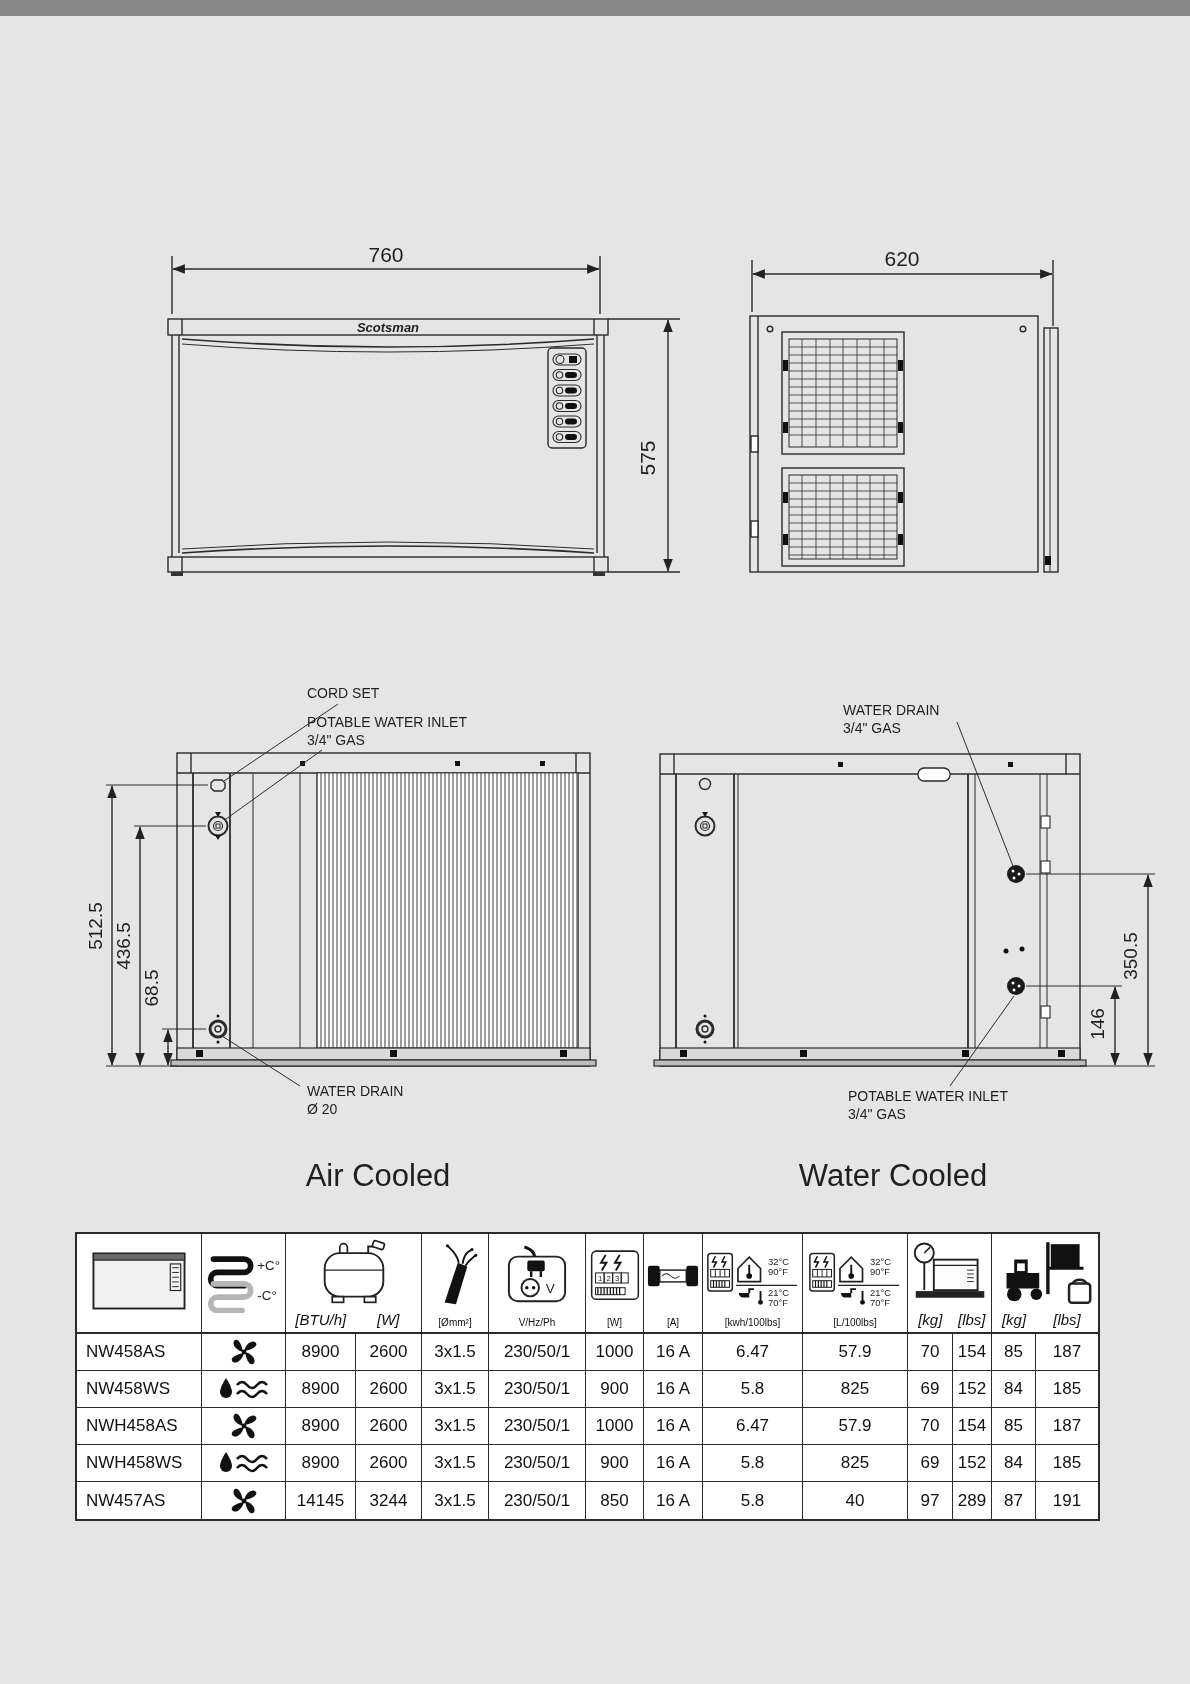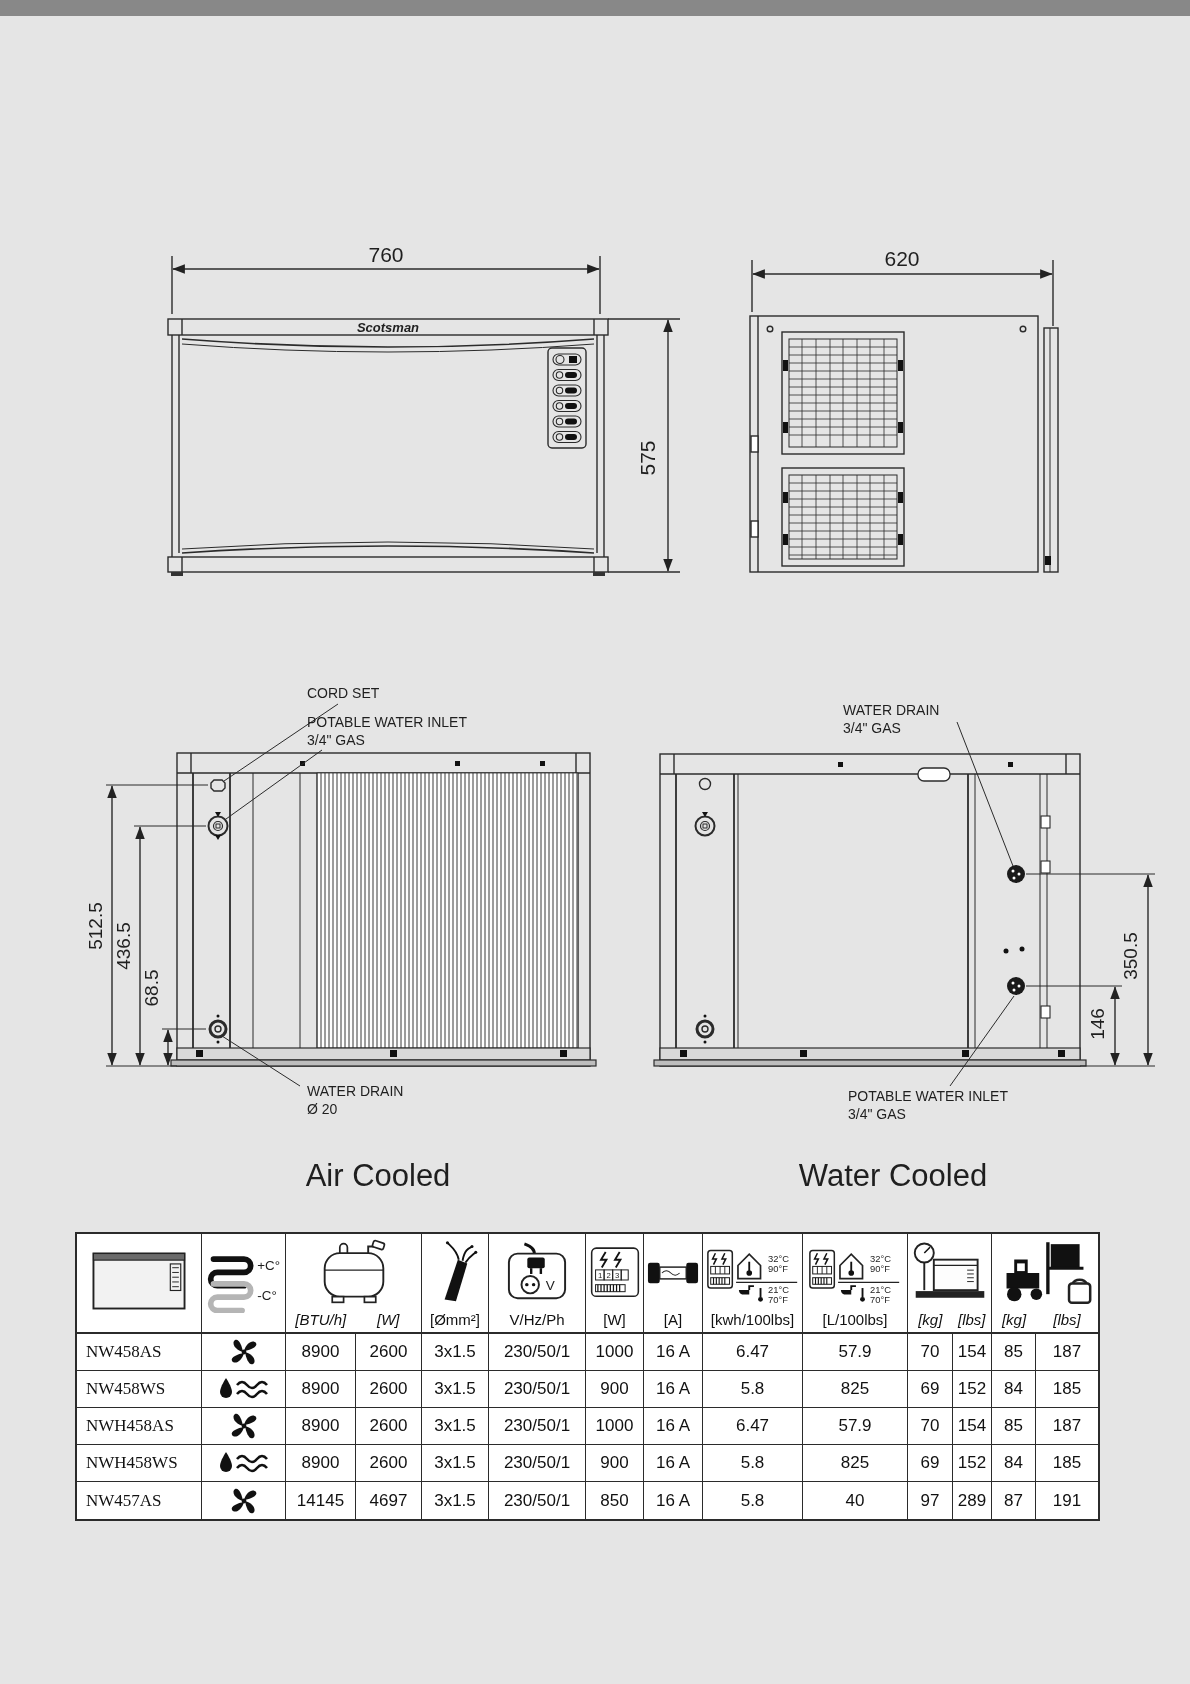--- a/index.html
+++ b/index.html
@@ -9,28 +9,28 @@
   .dwg{position:absolute;left:0;top:0;}
 
   
   .spec-table{position:absolute;left:75px;top:1216px;width:1021px;border:2px solid #2b2b2b;
               display:grid;background:#fff;color:#111;
               grid-template-columns:125px 84px 70px 66px 67px 97px 58px 59px 100px 105px 45px 39px 44px 62px;}
   .hc{height:100px;border-right:1.5px solid #2b2b2b;border-bottom:2px solid #2b2b2b;
       display:flex;flex-direction:column;align-items:center;justify-content:flex-end;
       padding-bottom:4px;box-sizing:border-box;}
   .icw{flex:1;display:flex;align-items:center;justify-content:center;width:100%;}
-  .unit{font-size:15px;white-space:nowrap;}
+  .unit{font-size:10px;white-space:nowrap;}
   .units2{display:flex;width:100%;}
   .units2 span{font-size:15px;text-align:center;}
   .sp2{grid-column:span 2;font-style:italic;}
   .dc{height:37px;border-right:1.5px solid #2b2b2b;border-bottom:1.5px solid #2b2b2b;
       display:flex;align-items:center;justify-content:center;font-size:17px;box-sizing:border-box;
       white-space:nowrap;}
-  .model{justify-content:flex-start;padding-left:9px;font-family:Liberation Serif, serif;}
+  .model{justify-content:flex-start;padding-left:9px;}
   .lastcol{border-right:none;}
   .lastrow{border-bottom:none;}
 </style>
 </head>
 <body>
 
 <div class="page">
 
 <svg class="dwg" width="1190" height="1200" viewBox="0 0 1190 1200">
   <defs>
@@ -649,21 +649,21 @@
   <div class="dc lastrow">
     <svg width="34" height="30" viewBox="-17 -15 34 30">
       <circle r="2.4" fill="#111"></circle>
       <path d="M0,-1 C2,-9 9,-13 12,-9 C14,-5 6,-2 0,-1 Z" fill="#111"></path>
       <path d="M0,-1 C2,-9 9,-13 12,-9 C14,-5 6,-2 0,-1 Z" fill="#111" transform="rotate(90)"></path>
       <path d="M0,-1 C2,-9 9,-13 12,-9 C14,-5 6,-2 0,-1 Z" fill="#111" transform="rotate(180)"></path>
       <path d="M0,-1 C2,-9 9,-13 12,-9 C14,-5 6,-2 0,-1 Z" fill="#111" transform="rotate(270)"></path>
     </svg>
   </div>
   <div class="dc lastrow">14145</div>
-  <div class="dc lastrow">4697</div>
+  <div class="dc lastrow">3244</div>
   <div class="dc lastrow">3x1.5</div>
   <div class="dc lastrow">230/50/1</div>
   <div class="dc lastrow">850</div>
   <div class="dc lastrow">16 A</div>
   <div class="dc lastrow">5.8</div>
   <div class="dc lastrow">40</div>
   <div class="dc lastrow">97</div>
   <div class="dc lastrow">289</div>
   <div class="dc lastrow">87</div>
   <div class="dc lastrow lastcol">191</div>

